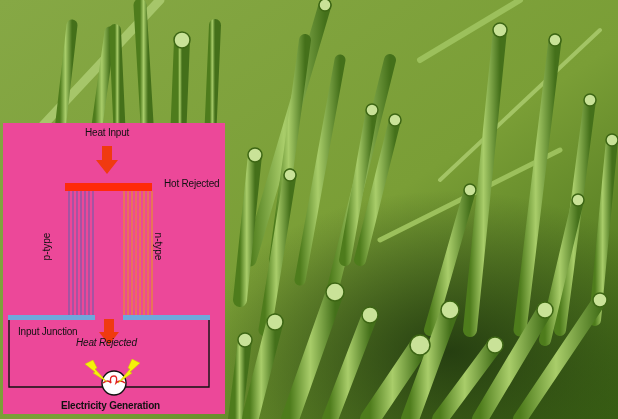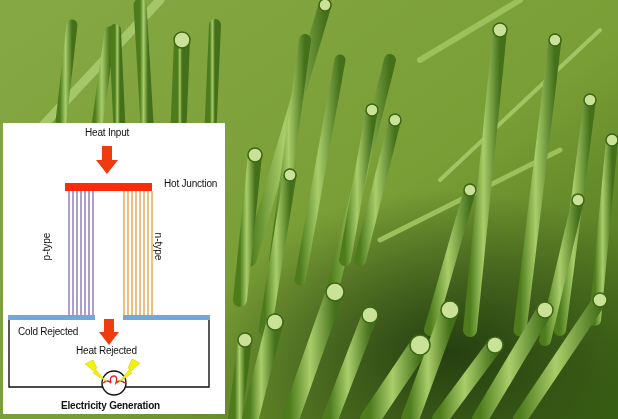--- a/index.html
+++ b/index.html
@@ -1,18 +1,18 @@
 <!DOCTYPE html>
 <html><head>
 <meta charset="utf-8">
 <style>
   html, body { margin: 0; padding: 0; }
   body { width: 618px; height: 419px; overflow: hidden; position: relative; background: #5f8a2a; font-family: "Liberation Sans", sans-serif; }
   .photo { position: absolute; left: 0; top: 0; width: 618px; height: 419px; }
-  .diagram { position: absolute; left: 3px; top: 123px; width: 222px; height: 291px; background: #ffffff; }
+  .diagram { position: absolute; left: 3px; top: 123px; width: 222px; height: 291px; background: #ec4899; }
   .lbl { position: absolute; font-size: 10px; color: #111; white-space: nowrap; letter-spacing: -0.2px; }
   .vlbl { position: absolute; font-size: 10px; color: #111; white-space: nowrap; }
 </style>
 </head>
 <body>
 
 <svg class="photo" viewBox="0 0 618 419" xmlns="http://www.w3.org/2000/svg">
   <defs>
     <linearGradient id="bg" x1="0" y1="0" x2="1" y2="1">
       <stop offset="0" stop-color="#86a845"></stop>
@@ -96,21 +96,21 @@
       <circle cx="395" cy="120" r="6"></circle>
   </g>
 </svg>
 
 <div class="diagram">
   <span class="lbl" style="left:82px; top:4px;">Heat Input</span>
   <svg style="position:absolute; left:93px; top:23px;" width="22" height="28" viewBox="0 0 22 28">
     <polygon points="6,0 16,0 16,14 22,14 11,28 0,14 6,14" fill="#f03a10"></polygon>
   </svg>
   <div style="position:absolute; left:62px; top:60px; width:87px; height:8px; background:#ff2a0a;"></div>
-  <span class="lbl" style="left:161px; top:55px;">Hot Junction</span>
+  <span class="lbl" style="left:161px; top:55px;">Hot Rejected</span>
 
   <svg style="position:absolute; left:64px; top:68px;" width="28" height="124" viewBox="0 0 28 124">
     <g stroke="#7a5ca8" stroke-width="1.2">
       <line x1="2" y1="0" x2="2" y2="124"></line>
         <line x1="6" y1="0" x2="6" y2="124"></line>
         <line x1="10" y1="0" x2="10" y2="124"></line>
       <line x1="14" y1="0" x2="14" y2="124"></line>
         <line x1="18" y1="0" x2="18" y2="124"></line>
         <line x1="22" y1="0" x2="22" y2="124"></line>
       <line x1="26" y1="0" x2="26" y2="124"></line>
@@ -136,22 +136,22 @@
 
   <svg style="position:absolute; left:0; top:0;" width="222" height="291" viewBox="0 0 222 291">
     <polyline points="6,197 6,264 206,264 206,197" fill="none" stroke="#111" stroke-width="1.4"></polyline>
     <circle cx="111" cy="260" r="12" fill="#fff" stroke="#111" stroke-width="1.4"></circle>
     <path d="M100,260 q5,-4 8,0 q-2,-7 3,-7 q4,0 2,7 q4,-4 9,0" fill="none" stroke="#e02020" stroke-width="1.3"></path>
   </svg>
 
   <svg style="position:absolute; left:96px; top:196px;" width="20" height="26" viewBox="0 0 20 26">
     <polygon points="5,0 15,0 15,13 20,13 10,26 0,13 5,13" fill="#f03a10"></polygon>
   </svg>
-  <span class="lbl" style="left:15px; top:203px;">Cold Rejected</span>
-  <span class="lbl" style="left:73px; top:222px;">Heat Rejected</span>
+  <span class="lbl" style="left:15px; top:203px;">Input Junction</span>
+  <span class="lbl" style="left:73px; top:214px;font-style:italic;">Heat Rejected</span>
 
   <svg style="position:absolute; left:82px; top:237px;" width="24" height="24" viewBox="0 0 24 24">
     <polygon points="0,4 8,0 12,8 10,9 22,22 8,13 10,12" fill="#f5f20a" stroke="#c8c400" stroke-width="0.5"></polygon>
   </svg>
   <svg style="position:absolute; left:113px; top:236px;" width="24" height="26" viewBox="0 0 24 26">
     <polygon points="24,4 16,0 12,9 14,10 2,24 16,14 14,13" fill="#f5f20a" stroke="#c8c400" stroke-width="0.5"></polygon>
   </svg>
 
   <span class="lbl" style="left:58px; top:277px;font-weight:bold;">Electricity Generation</span>
 </div>

